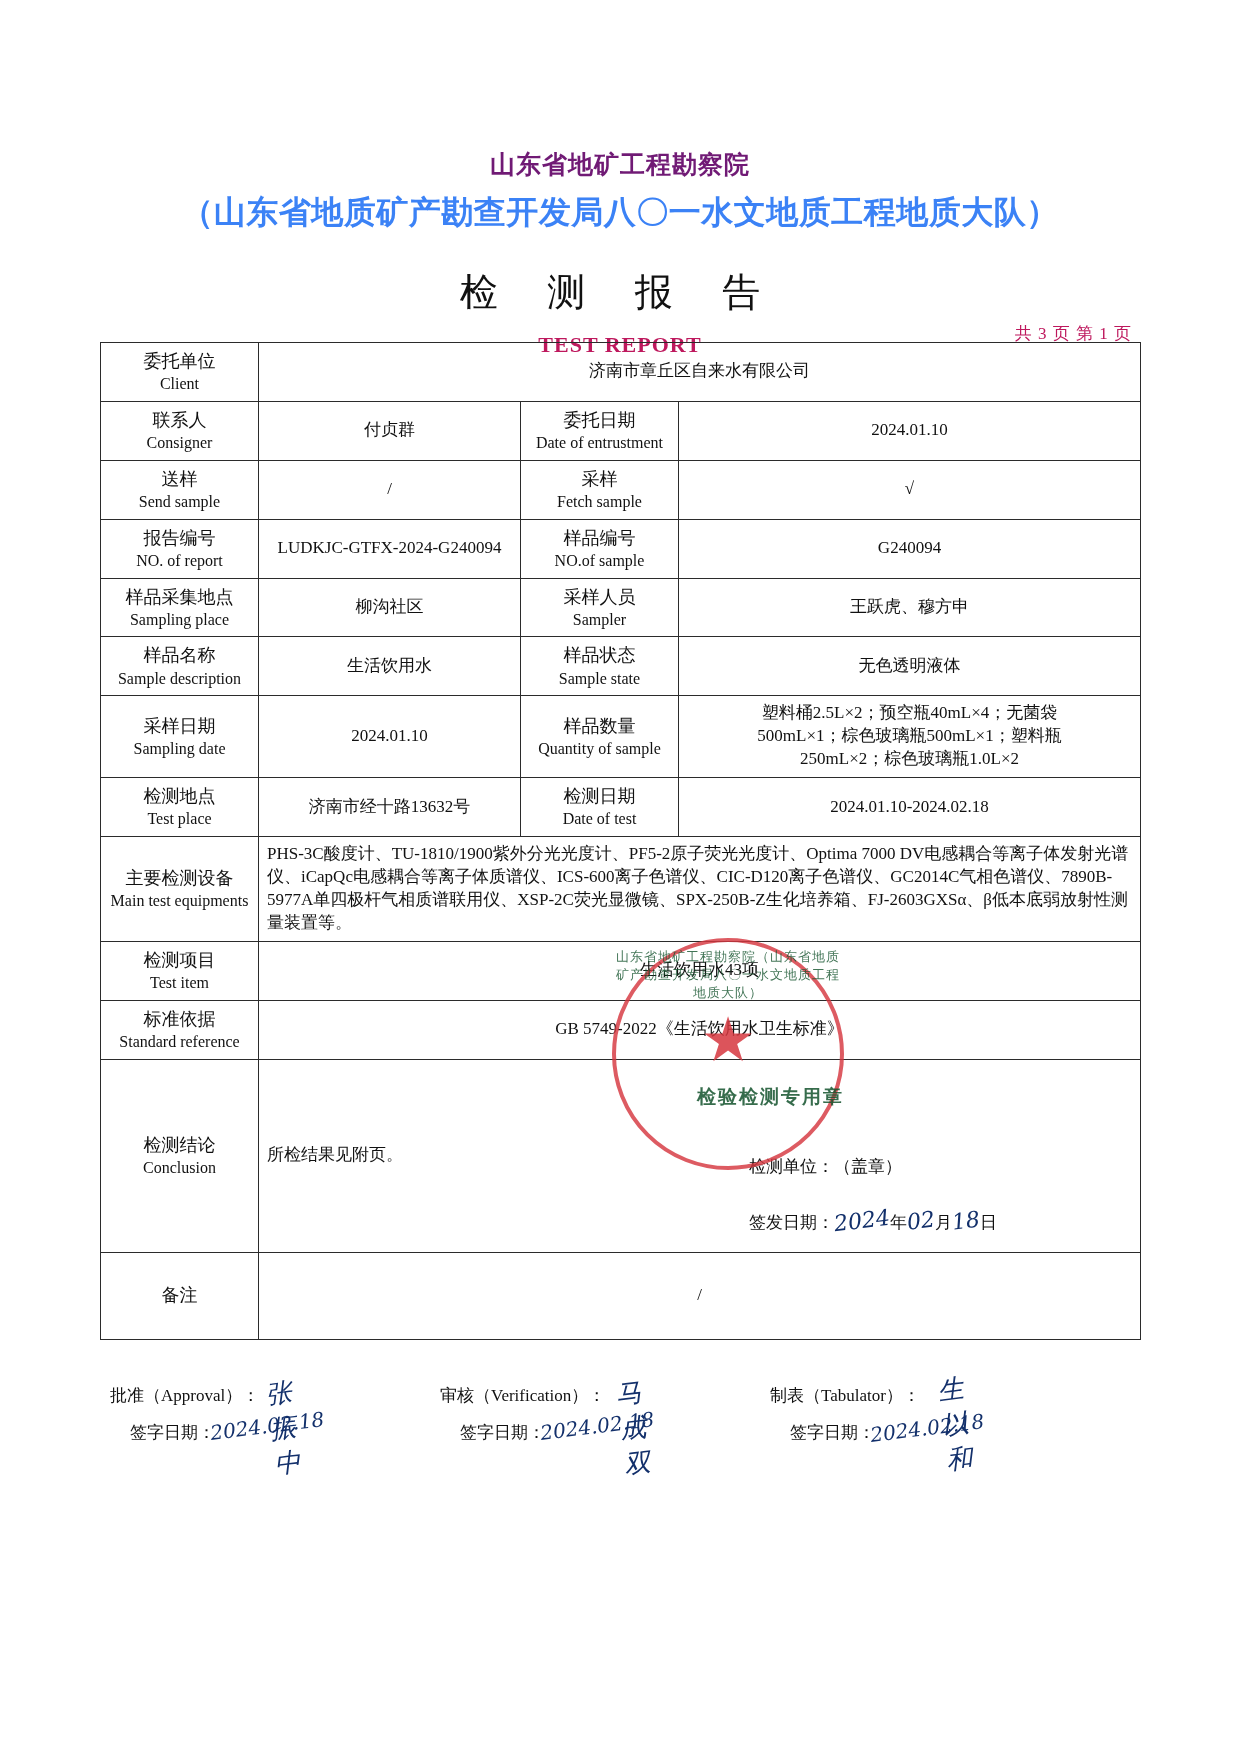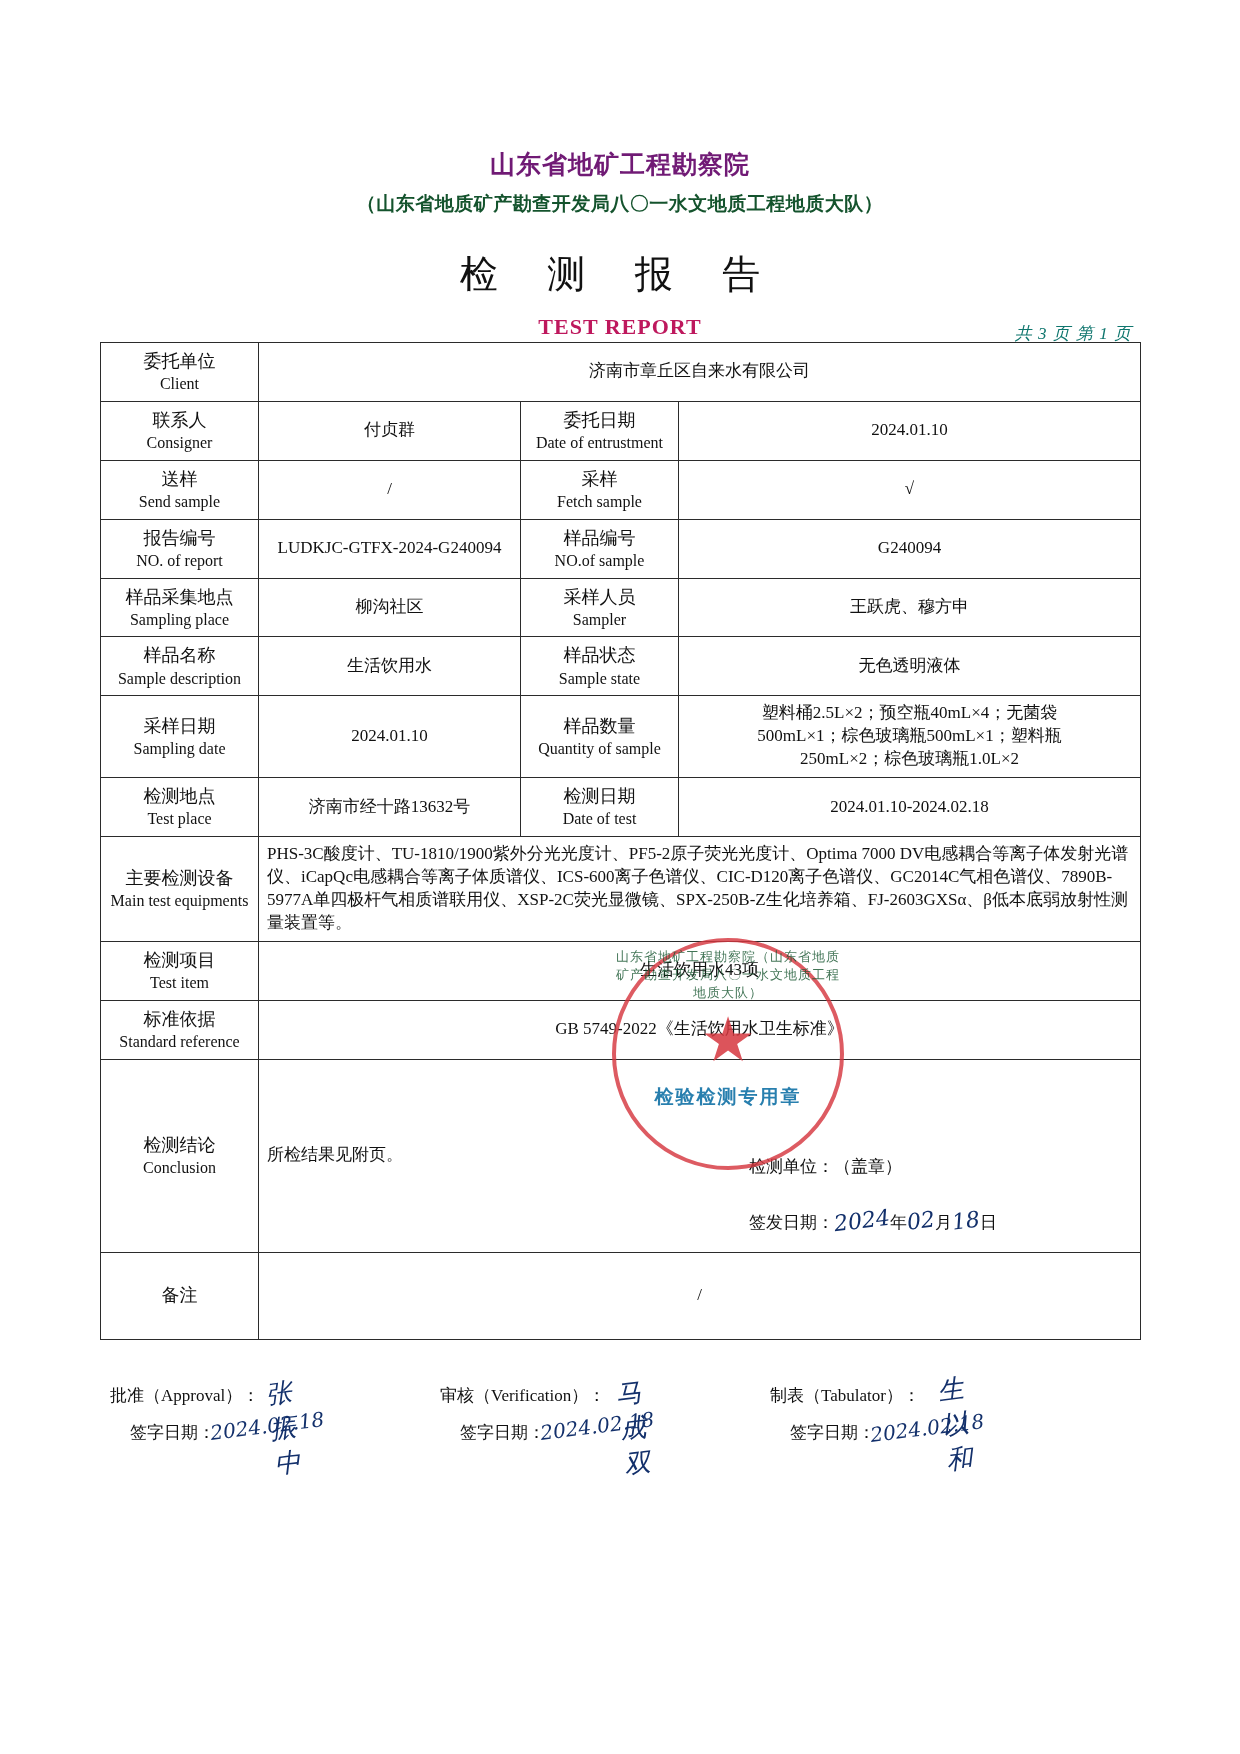--- a/index.html
+++ b/index.html
@@ -22,24 +22,24 @@
     text-align: center;
     padding-top: 148px;
   }
   .org-line1 {
     font-size: 25px;
     font-weight: bold;
     letter-spacing: 1px;
     color: #701a75;
   }
   .org-line2 {
-    font-size: 19px;
+    font-size: 32px;
     font-weight: bold;
     letter-spacing: 0.5px;
-    color: #14532d;
+    color: #3b82f6;
     margin-top: 10px;
   }
   .title-cn {
     font-size: 38px;
     font-weight: normal;
     letter-spacing: 20px;
     margin-top: 32px;
     color: #111;
   }
   .title-en {
@@ -48,22 +48,21 @@
     letter-spacing: 1px;
     margin-top: 14px;
     color: #be185d;
   }
   .page-count {
     position: absolute;
     right: 108px;
     top: 322px;
     font-size: 17px;
     letter-spacing: 1px;
-    color: #0f766e;
-    font-style: italic;
+    color: #be185d;
   }
   table.main {
     position: absolute;
     left: 100px;
     top: 342px;
     width: 1040px;
     border-collapse: collapse;
     table-layout: fixed;
   }
   table.main td {
@@ -141,22 +140,22 @@
     font-size: 62px;
     color: #d6373f;
     opacity: 0.85;
     line-height: 1;
   }
   .seal .seal-bottom {
     position: absolute;
     left: 0;
     right: 0;
     top: 63%;
-    text-align: center;
-    color: #0369a1;
+    text-align: right;
+    color: #14532d;
     font-size: 19px;
     letter-spacing: 2px;
     opacity: 0.85;
     font-weight: bold;
   }
   .seal .seal-top-text {
     position: absolute;
     left: 0; right: 0; top: 10px;
     text-align: center;
     color: #14532d;

